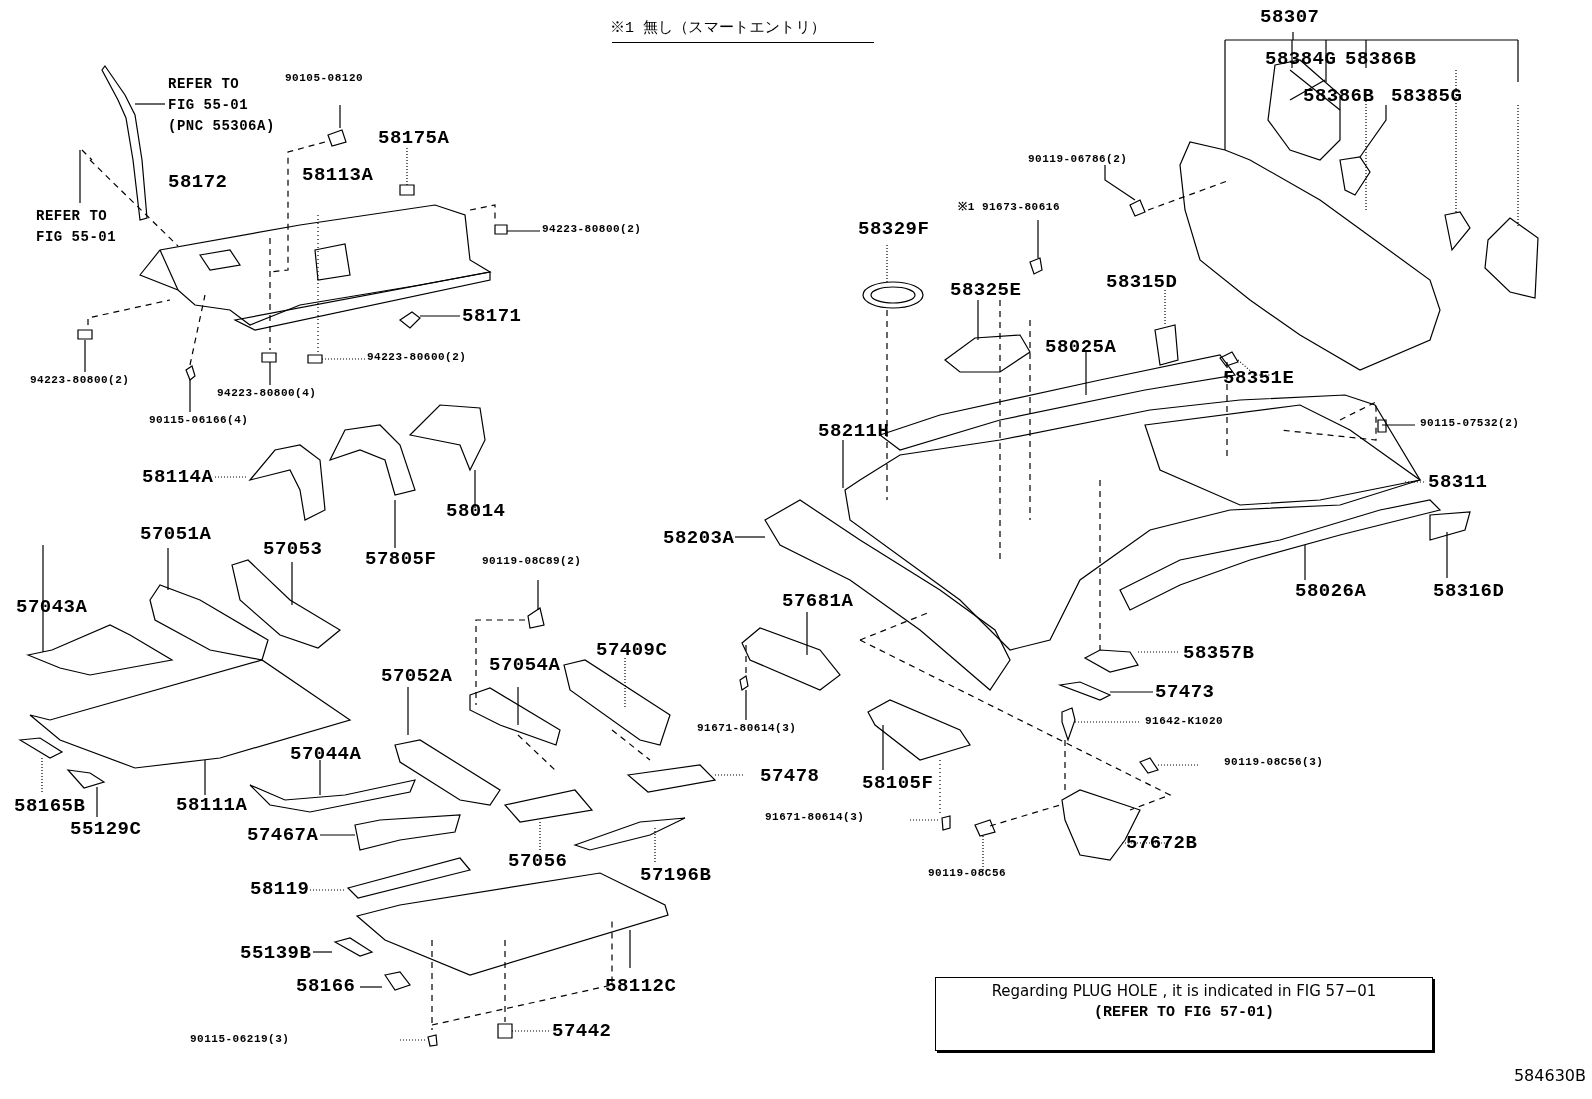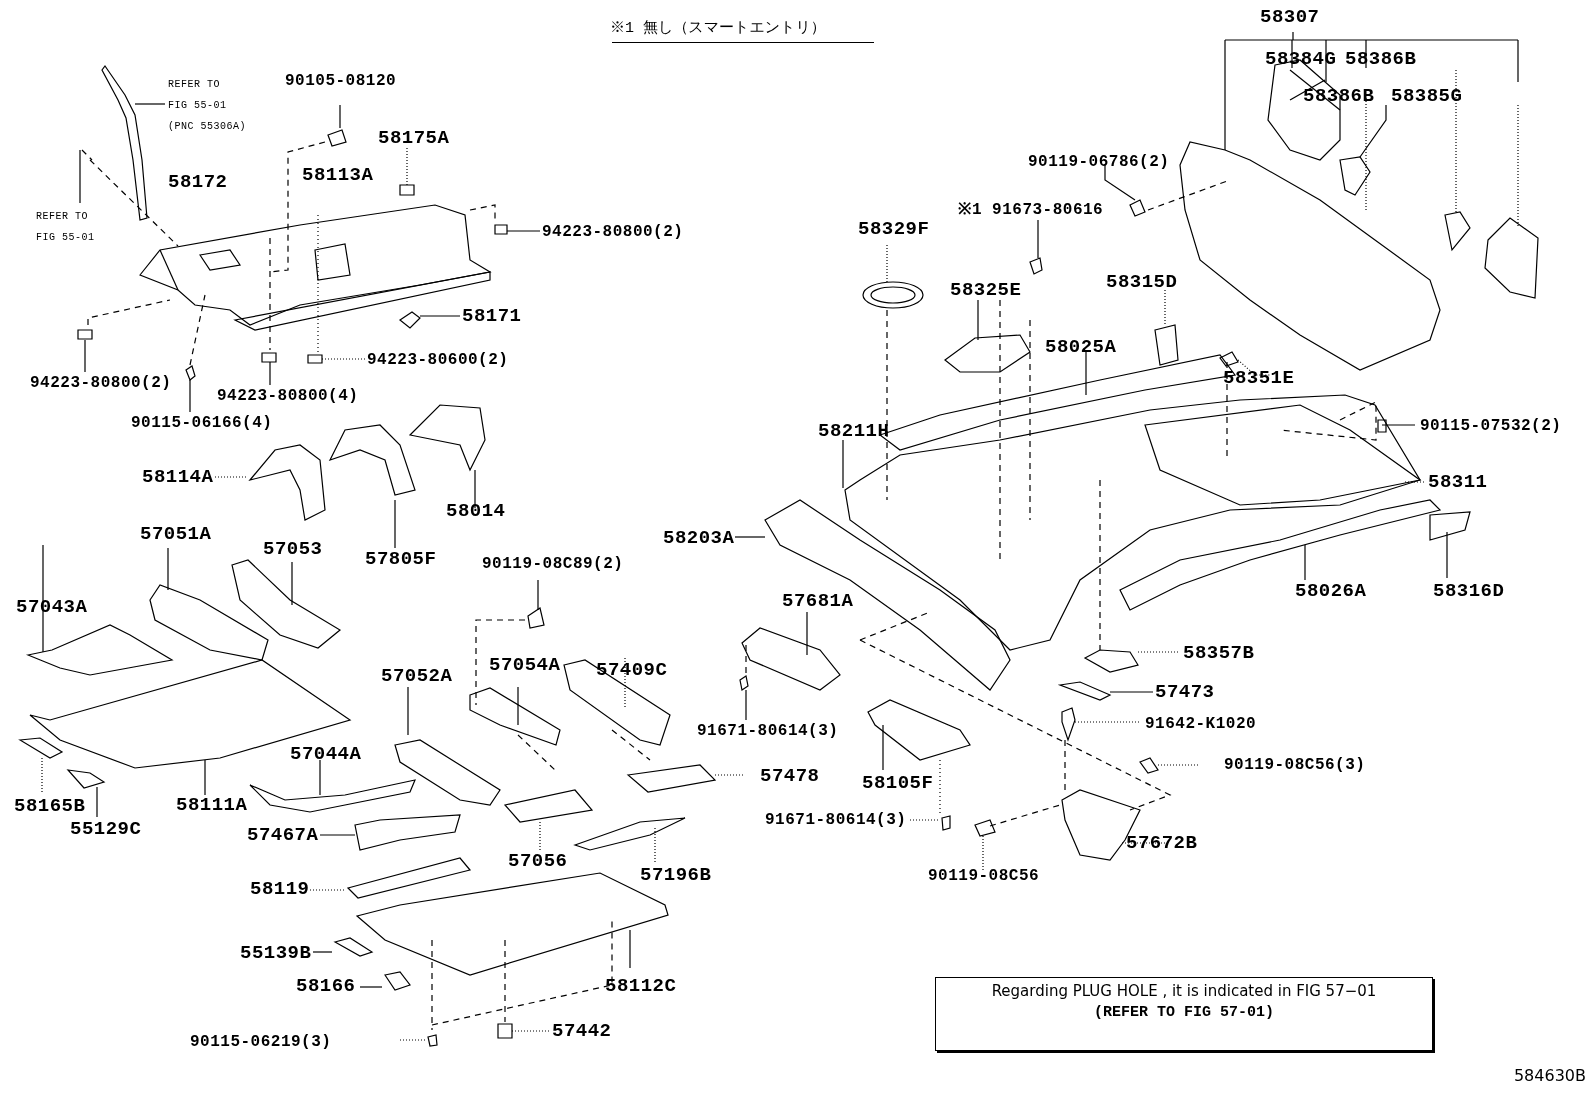--- a/index.html
+++ b/index.html
@@ -1,20 +1,20 @@
 <!DOCTYPE html>
 <html><head>
 <meta charset="utf-8">
 <style>
   html, body { margin:0; padding:0; background:#ffffff; }
   body { width:1592px; height:1099px; position:relative; overflow:hidden; font-family:"DejaVu Serif", serif; color:#000; }
   #diagram { position:absolute; left:0; top:0; width:1592px; height:1099px; }
   .lbl { position:absolute; font-family:"Liberation Mono", "DejaVu Sans Mono", monospace; font-weight:bold; font-size:19px; letter-spacing:0.5px; white-space:nowrap; line-height:1; }
-  .lbl.sm { font-size:16px; }
-  .lbl.refer { font-size:10px; font-weight:normal; }
+  .lbl.sm { font-size:11px; }
+  .lbl.refer { font-size:14px; font-weight:bold; }
   .header-note { position:absolute; left:610px; top:18px; font-family:Liberation Mono, monospace; font-size:15px; white-space:nowrap; }
   .header-rule { position:absolute; left:612px; top:42px; width:262px; height:0; border-top:1px solid #000; }
   .note-box { position:absolute; left:935px; top:977px; width:498px; height:74px; border:1px solid #000; box-shadow:2px 2px 0 #000; text-align:center; font-family:"DejaVu Sans", sans-serif; font-size:15px; line-height:22px; padding-top:2px; box-sizing:border-box; }
   .note-box .bold { font-family:"Liberation Mono", monospace; font-weight:bold; }
   .fig-id { position:absolute; right:6px; bottom:14px; font-family:"DejaVu Sans", sans-serif; font-size:16px; }
   svg line, svg polyline, svg path, svg polygon, svg ellipse, svg rect { vector-effect:non-scaling-stroke; }
 </style>
 </head>
 <body>
 
@@ -237,32 +237,32 @@
 
 <div class="lbl sm" style="left:285px; top:73px;">90105-08120</div>
 <div class="lbl" style="left:378px; top:129px;">58175A</div>
 <div class="lbl" style="left:168px; top:173px;">58172</div>
 <div class="lbl" style="left:302px; top:166px;">58113A</div>
 <div class="lbl sm" style="left:542px; top:224px;">94223-80800(2)</div>
 <div class="lbl" style="left:462px; top:307px;">58171</div>
 <div class="lbl sm" style="left:30px;  top:375px;">94223-80800(2)</div>
 <div class="lbl sm" style="left:367px; top:352px;">94223-80600(2)</div>
 <div class="lbl sm" style="left:217px; top:388px;">94223-80800(4)</div>
-<div class="lbl sm" style="left:131px; top:415px;">90115-06166(4)</div>
+<div class="lbl sm" style="left:149px; top:415px;">90115-06166(4)</div>
 <div class="lbl" style="left:142px; top:468px;">58114A</div>
 <div class="lbl" style="left:365px; top:550px;">57805F</div>
 <div class="lbl" style="left:446px; top:482px;margin-top:20px;">58014</div>
 <div class="lbl" style="left:140px; top:525px;">57051A</div>
 <div class="lbl" style="left:263px; top:540px;">57053</div>
 <div class="lbl" style="left:16px;  top:598px;">57043A</div>
 <div class="lbl" style="left:176px; top:796px;">58111A</div>
 <div class="lbl" style="left:14px;  top:797px;">58165B</div>
 <div class="lbl" style="left:70px;  top:820px;">55129C</div>
 <div class="lbl sm" style="left:482px; top:556px;">90119-08C89(2)</div>
-<div class="lbl" style="left:596px; top:641px;margin-top:20px;">57409C</div>
+<div class="lbl" style="left:596px; top:641px;">57409C</div>
 <div class="lbl" style="left:489px; top:656px;">57054A</div>
 <div class="lbl" style="left:381px; top:667px;">57052A</div>
 <div class="lbl" style="left:290px; top:745px;">57044A</div>
 <div class="lbl" style="left:247px; top:826px;">57467A</div>
 <div class="lbl" style="left:508px; top:852px;">57056</div>
 <div class="lbl" style="left:640px; top:866px;">57196B</div>
 <div class="lbl" style="left:760px; top:767px;">57478</div>
 <div class="lbl" style="left:250px; top:880px;">58119</div>
 <div class="lbl" style="left:240px; top:944px;">55139B</div>
 <div class="lbl" style="left:296px; top:977px;">58166</div>

